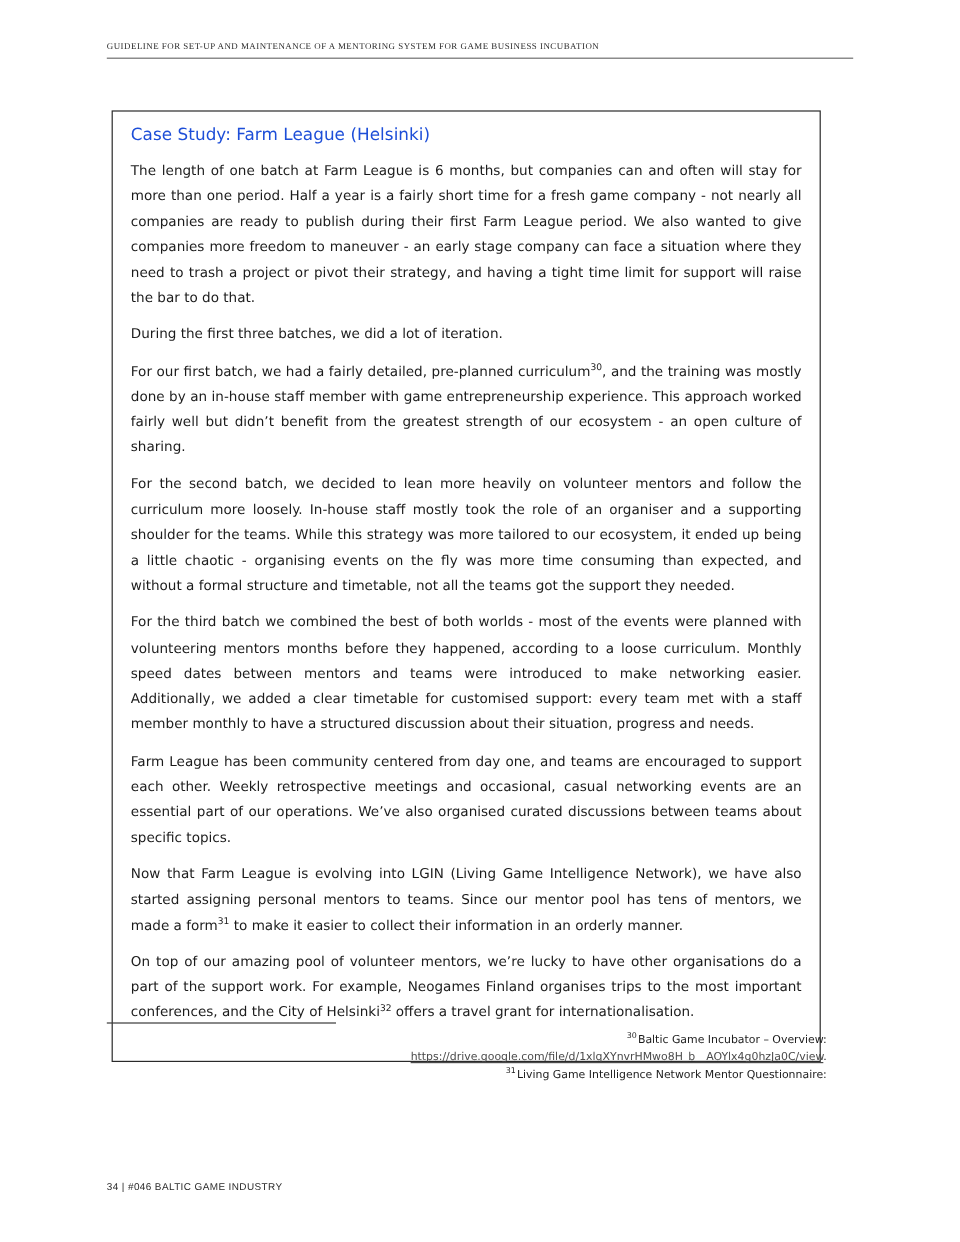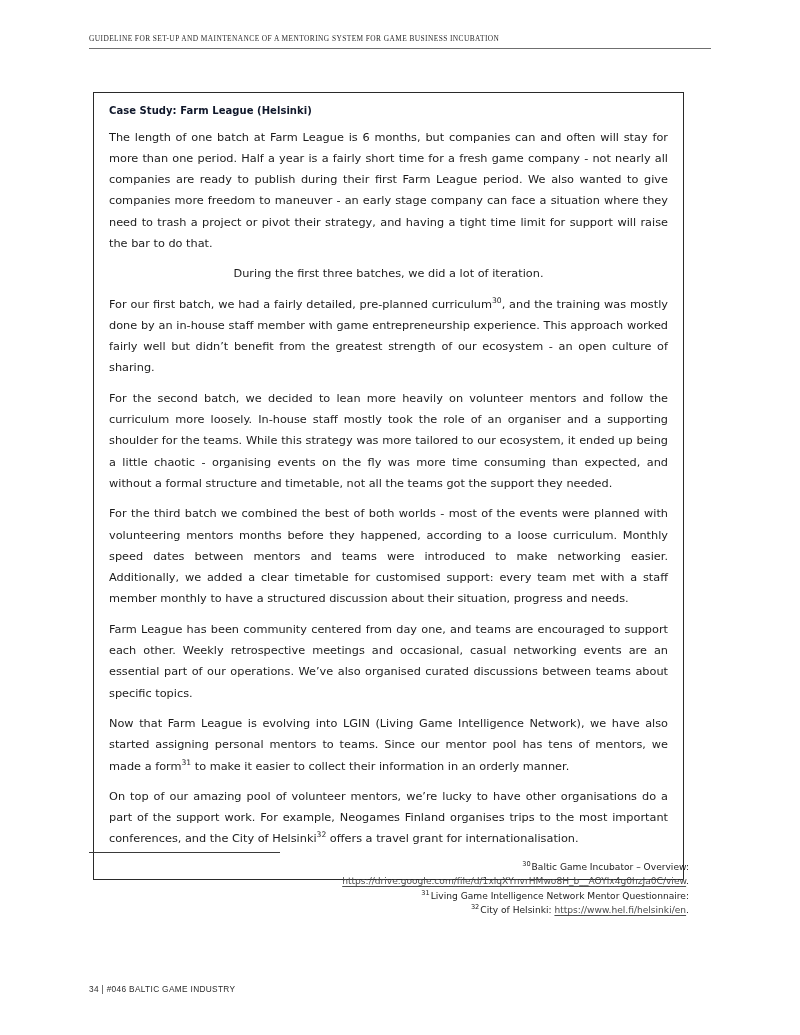--- a/index.html
+++ b/index.html
@@ -45,41 +45,41 @@
     position: absolute;
     left: 93px;
     top: 92px;
     width: 591px;
     box-sizing: border-box;
     border: 1.2px solid #2a2a2a;
     padding: 12px 15px 13px 15px;
     background: #ffffff;
   }
   .case-title {
-    font-size: 10px;
-    font-weight: bold;
-    color: #0f172a;
+    font-size: 14px;
+    font-weight: normal;
+    color: #1d4ed8;
     margin: 0 0 9px 0;
     letter-spacing: 0.05px;
     line-height: 1.25;
   }
   .case-box p.body {
     margin: 0 0 9px 0;
     font-size: 11.3px;
     line-height: 21.3px;
     text-align: justify;
     text-justify: inter-word;
     color: #1b1b1b;
     hyphens: none;
   }
   .case-box p.body:last-child {
     margin-bottom: 16px;
   }
   .case-box p.body.nojustify {
-    text-align: center;
+    text-align: left;
   }
   sup.fnref {
     font-size: 7.6px;
     vertical-align: super;
     line-height: 0;
   }
 
   
   .footnotes {
     position: absolute;
@@ -158,18 +158,17 @@
   </div>
 
   <div class="footnotes">
     <div class="fn-rule"></div>
 
     <p class="fn"><span class="fn-num">30</span><span>Baltic Game Incubator – Overview:</span></p>
     <p class="fn fn-url-line"><a class="url" href="#">https://drive.google.com/file/d/1xlqXYnvrHMwo8H_b__AOYlx4g0hzJa0C/view</a><span>.</span></p>
 
     <p class="fn"><span class="fn-num">31</span><span>Living Game Intelligence Network Mentor Questionnaire:</span></p>
 
-    <p class="fn"><span class="fn-num">32</span><span>City of Helsinki:</span>&nbsp;<a class="url" href="#">https://www.hel.fi/helsinki/en</a><span>.</span></p>
   </div>
 
   <div class="page-footer">34 | #046 BALTIC GAME INDUSTRY</div>
 
 </div>
 
 </body></html>

